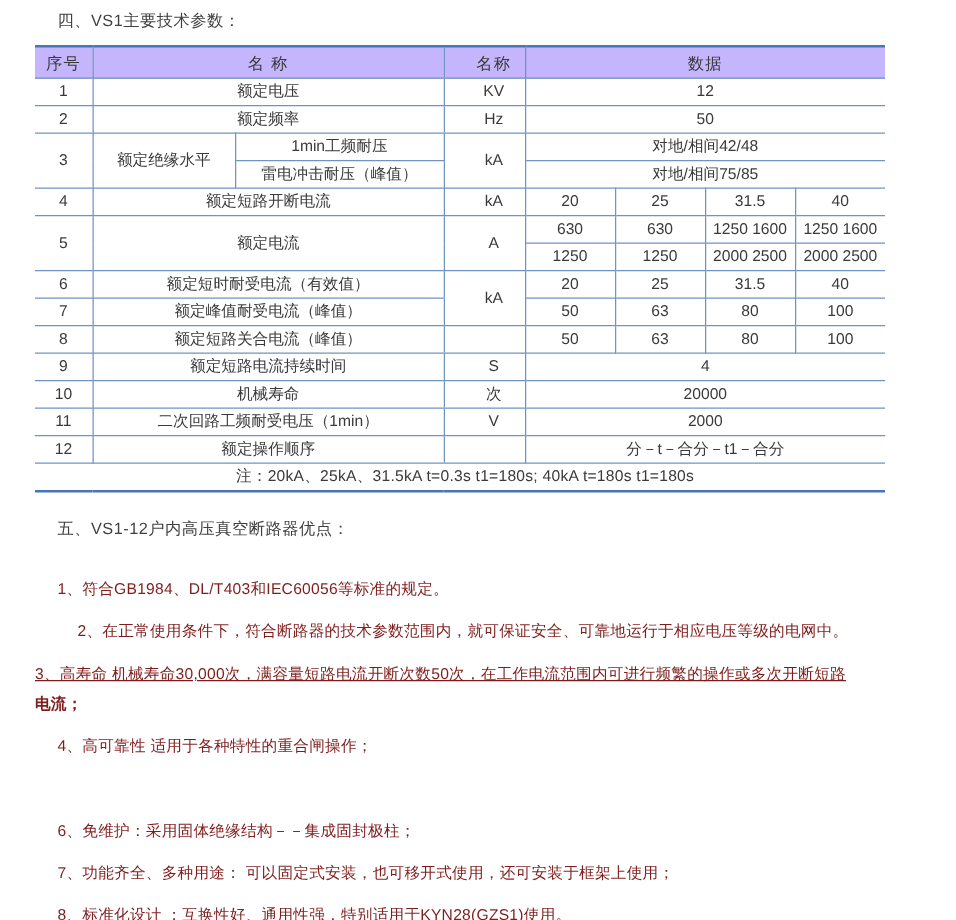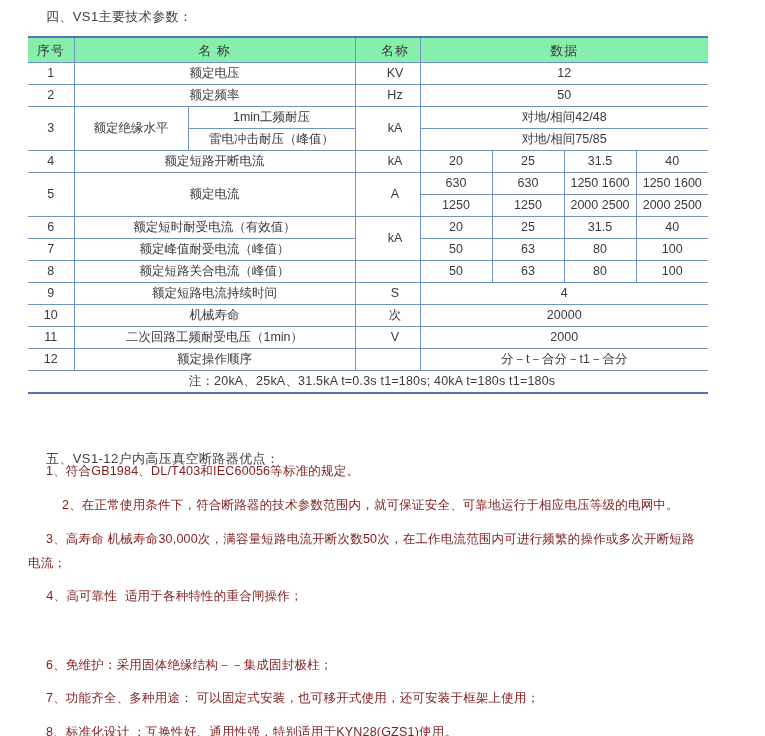--- a/index.html
+++ b/index.html
@@ -20,21 +20,21 @@
 
   
   .section-heading {
     position: absolute;
     font-size: 13px;
     color: #3f3f3f;
     letter-spacing: 0.4px;
     white-space: nowrap;
   }
   #heading-4 { left: 46px; top: 8px; text-align: right; }
-  #heading-5 { left: 46px; top: 414px; margin-top: 36px; }
+  #heading-5 { left: 46px; top: 414px; }
 
   .body-line {
     position: absolute;
     font-size: 12.5px;
     color: #7f1d1d;
     letter-spacing: 0.2px;
     white-space: nowrap;
     line-height: 16px;
   }
 
@@ -62,21 +62,21 @@
     font-weight: normal;
     height: 19px;
     line-height: 15px;
     white-space: nowrap;
   }
   
   table.spec td.vl, table.spec th.vl { border-left: 1px solid #6f94c4; padding-left: 17px; }
   table.spec td.vr, table.spec th.vr { border-right: 1px solid #6f94c4; }
 
   table.spec thead th {
-    background: #86efac;
+    background: #c4b5fd;
     font-size: 13px;
     letter-spacing: 1px;
     height: 22px;
   }
   .table-top-rule {
     border-top: 2px solid #4a77b4 !important;
   }
   .table-bottom-rule {
     border-bottom: 2px solid #4a77b4 !important;
   }
@@ -241,20 +241,20 @@
           <td class="note-cell table-bottom-rule" colspan="8">注：20kA、25kA、31.5kA  t=0.3s t1=180s; 40kA t=180s t1=180s</td>
         </tr>
       </tbody>
     </table>
   </div>
 
   <div class="section-heading" id="heading-5">五、VS1-12户内高压真空断路器优点：</div>
 
   <div class="body-line" style="left:46px; top:463px;">1、符合GB1984、DL/T403和IEC60056等标准的规定。</div>
   <div class="body-line" style="left:46px; top:497px;margin-left:16px;">2、在正常使用条件下，符合断路器的技术参数范围内，就可保证安全、可靠地运行于相应电压等级的电网中。</div>
-  <div class="body-line" style="left:46px; top:531px;">3、高寿命  机械寿命30,000次，满容量短路电流开断次数50次，在工作电流范围内可进行频繁的操作或多次开断短路</div>
-  <div class="body-line" style="left:28px; top:555px;">电流；</div>
-  <div class="body-line" style="left:46px; top:589px;font-family:Liberation Mono, monospace;">4、高可靠性  适用于各种特性的重合闸操作；</div>
+  <div class="body-line" style="left:28px; top:531px;text-decoration:underline;">3、高寿命  机械寿命30,000次，满容量短路电流开断次数50次，在工作电流范围内可进行频繁的操作或多次开断短路</div>
+  <div class="body-line" style="left:28px; top:555px;font-weight:bold;">电流；</div>
+  <div class="body-line" style="left:46px; top:589px;">4、高可靠性  适用于各种特性的重合闸操作；</div>
   <div class="body-line" style="left:46px; top:657px;">6、免维护：采用固体绝缘结构－－集成固封极柱；</div>
   <div class="body-line" style="left:46px; top:690px;">7、功能齐全、多种用途：  可以固定式安装，也可移开式使用，还可安装于框架上使用；</div>
   <div class="body-line" style="left:46px; top:724px;">8、标准化设计 ：互换性好、通用性强，特别适用于KYN28(GZS1)使用。</div>
 
 </div>
 
 </body></html>

